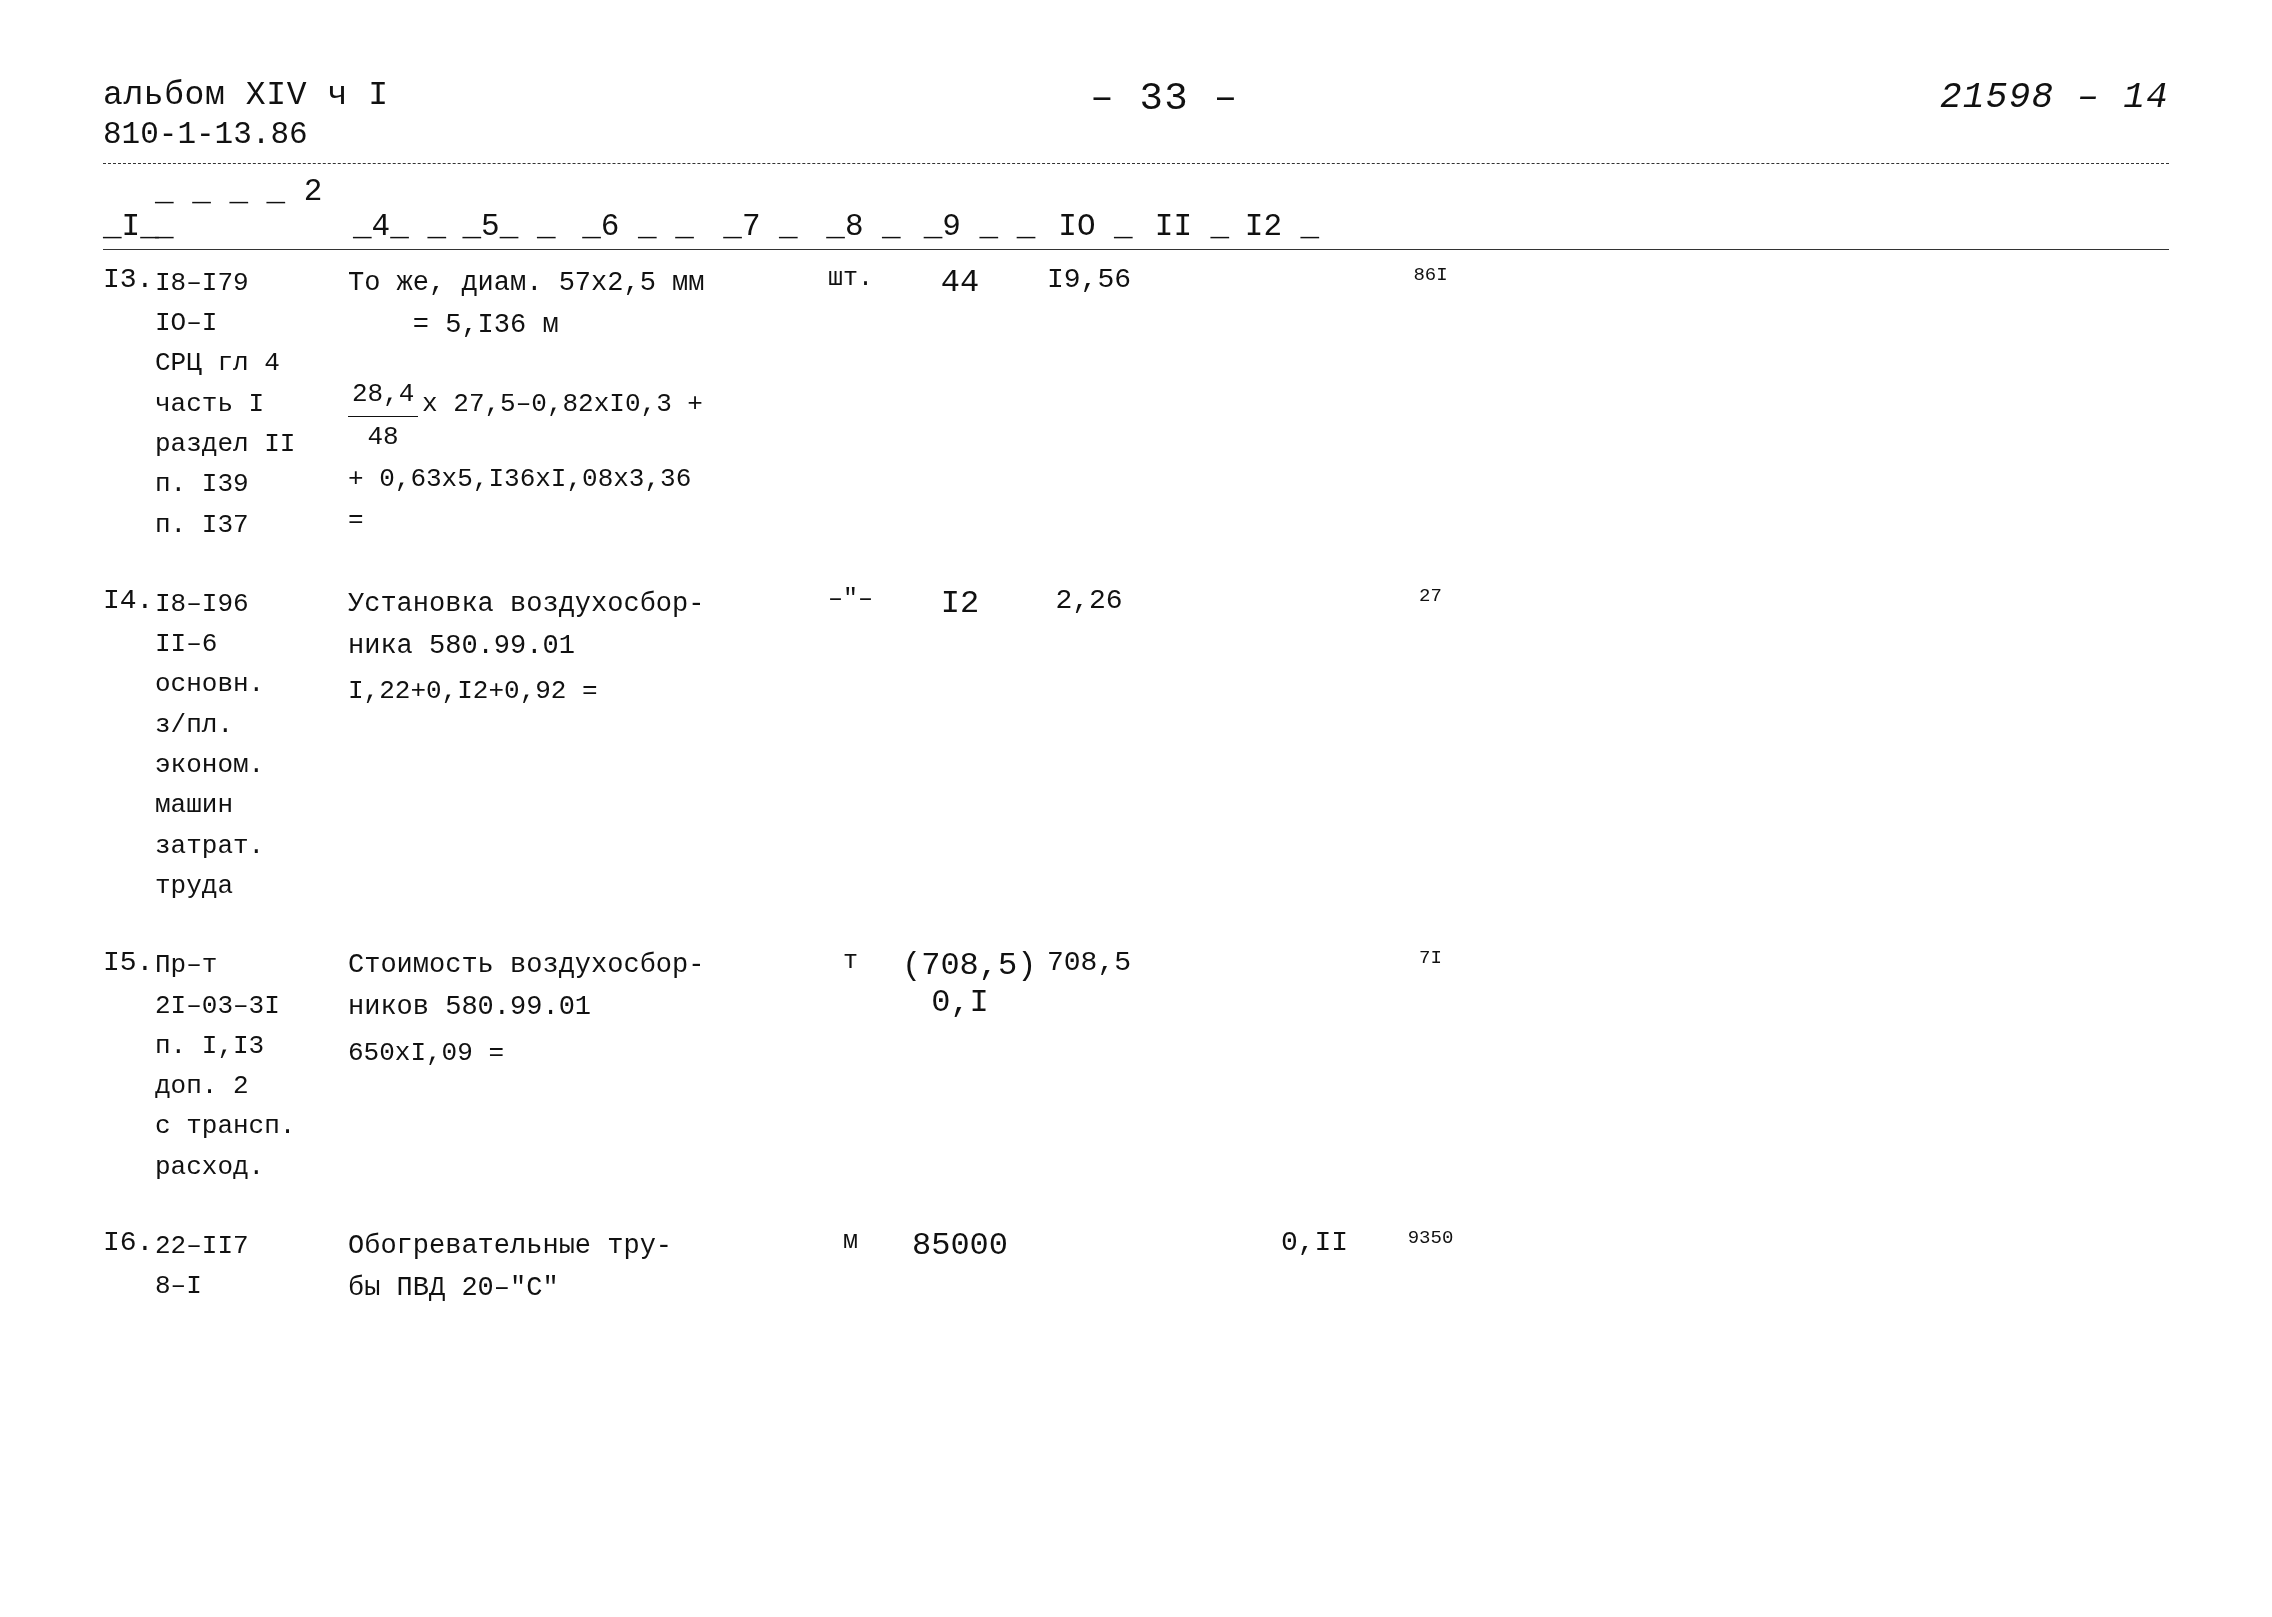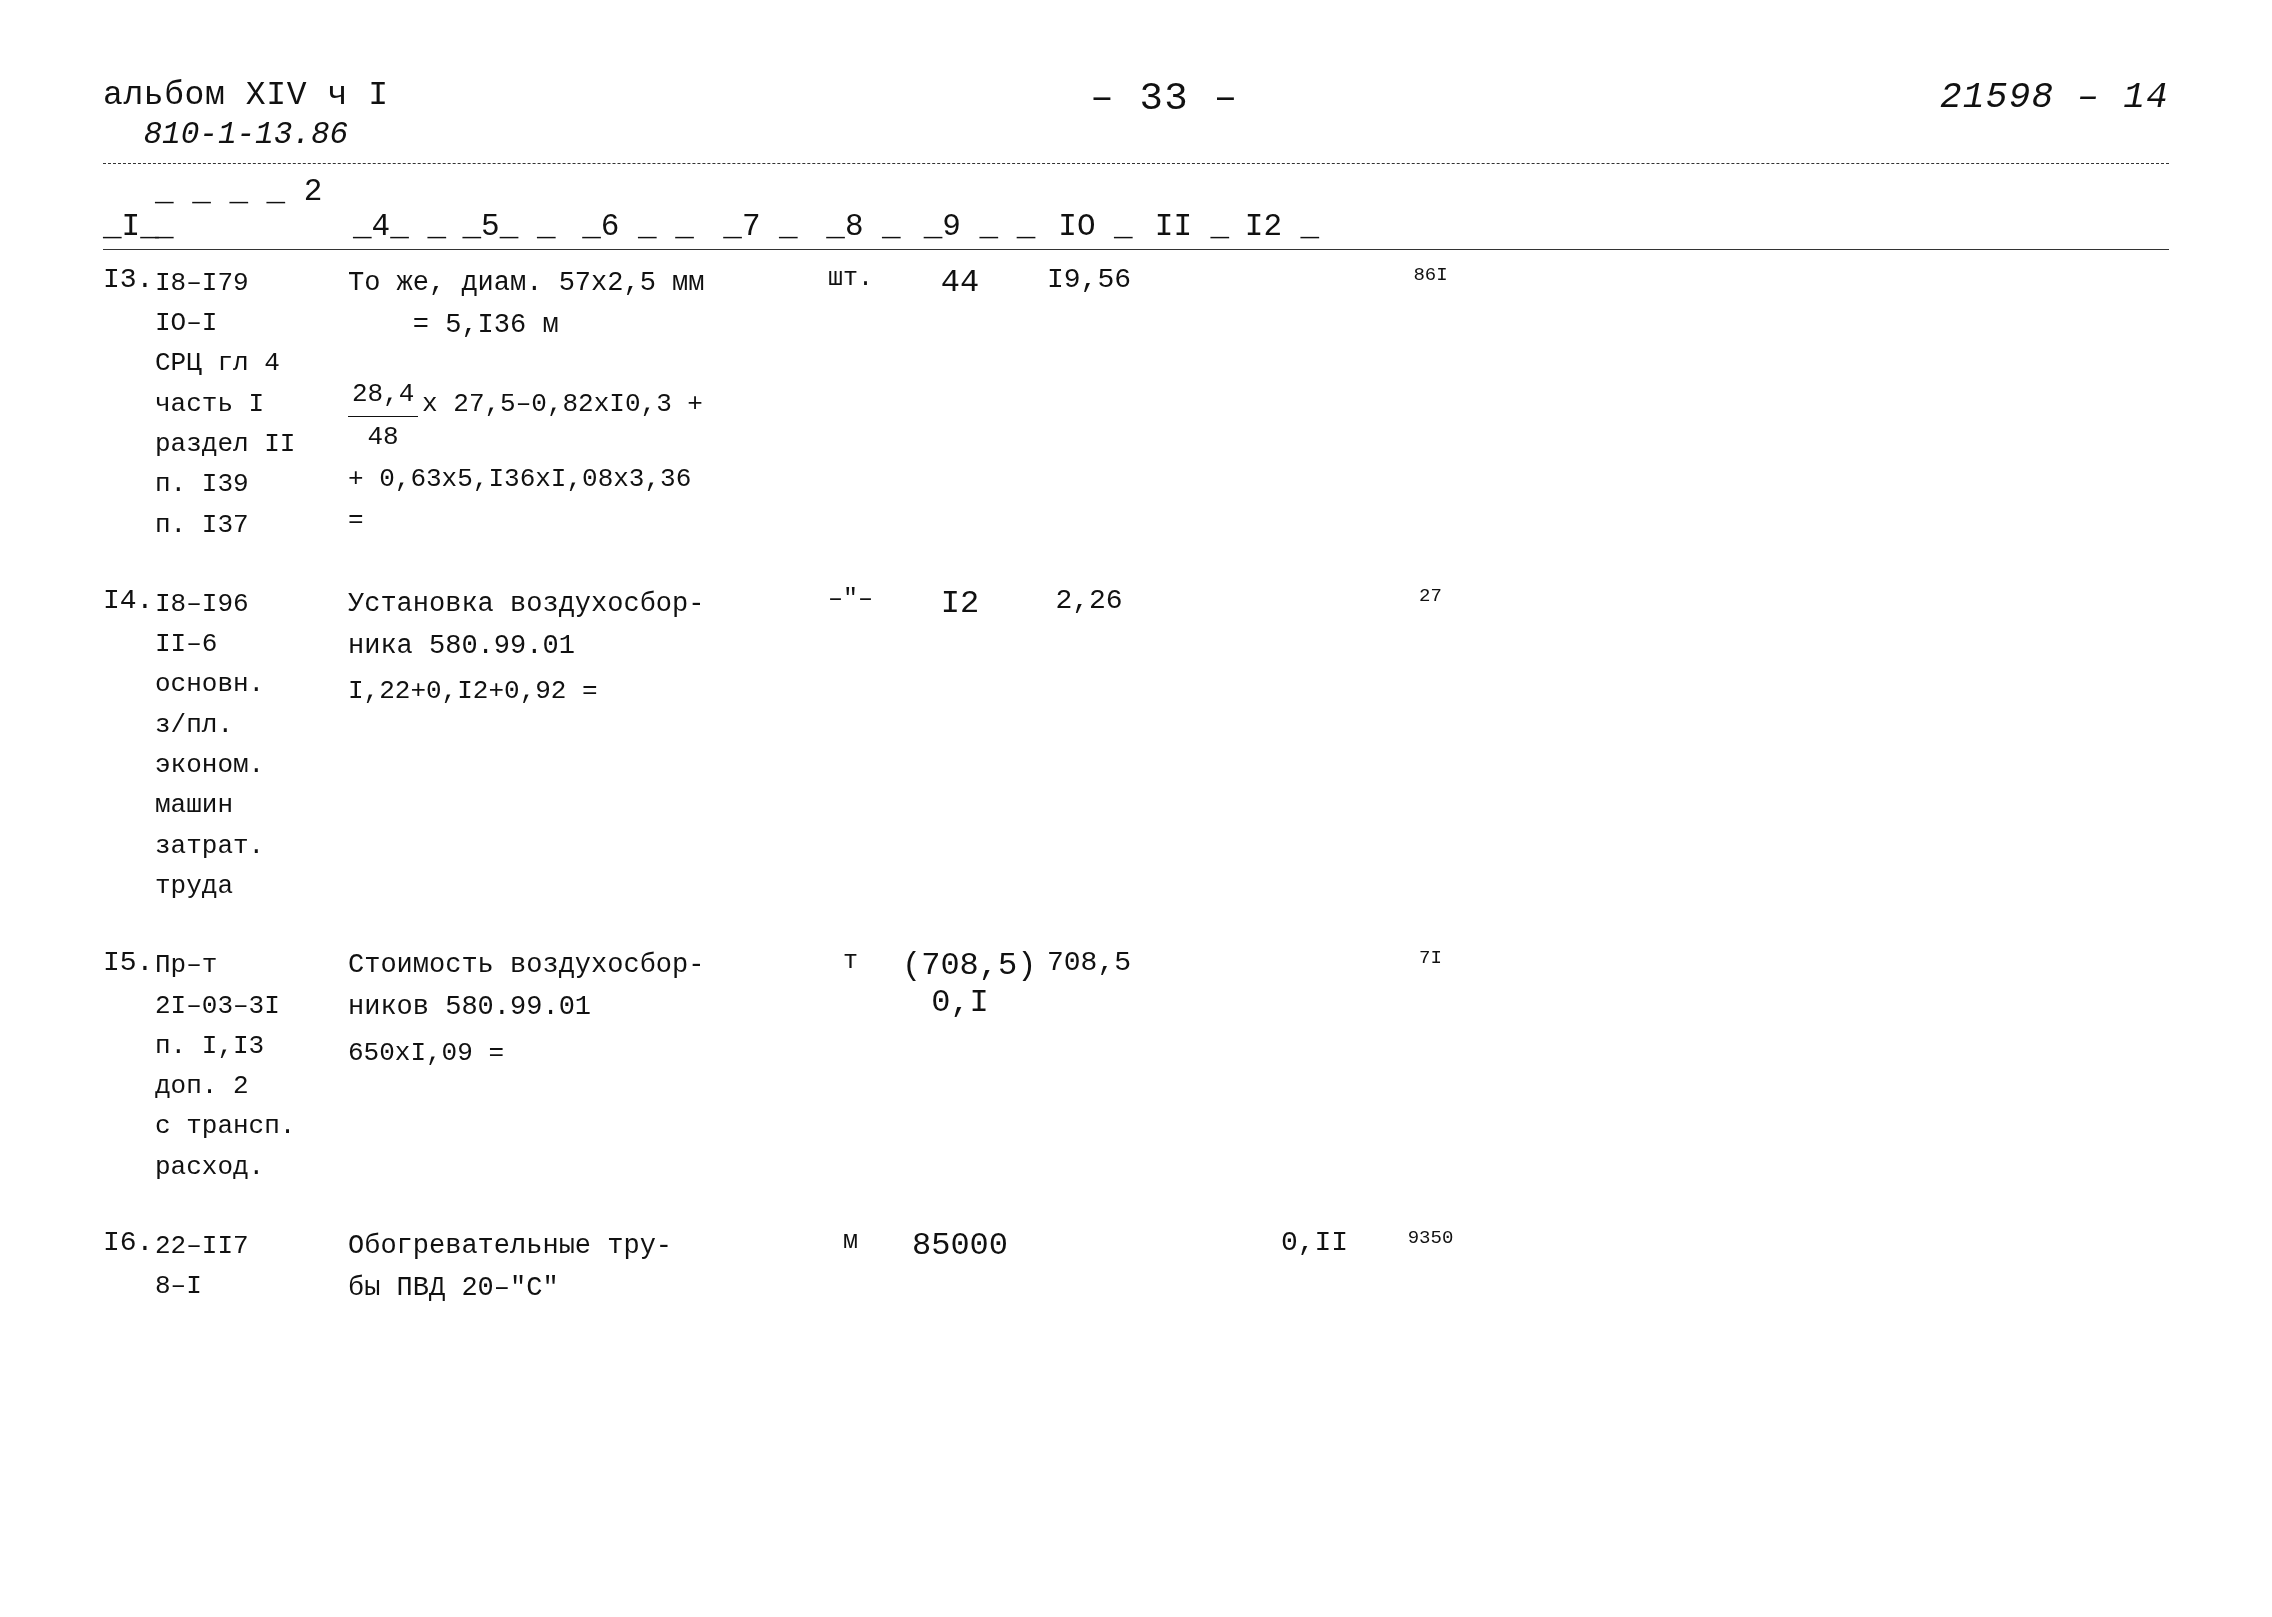--- a/index.html
+++ b/index.html
@@ -26,35 +26,33 @@
       position: relative;
       padding: 77px 103px;
     }
 
     .header-area {
       display: flex;
       justify-content: space-between;
       align-items: flex-start;
       margin-bottom: 2.6px;
       font-size: 33px;
-      text-align: center;
     }
 
     .header-left {
       display: flex;
       flex-direction: column;
     }
 
     .header-album {
       font-size: 33px;
       letter-spacing: 0.6px;
     }
 
     .header-album-sub {
-      font-style: italic;
       font-size: 31px;
       margin-top: 2.6px;
     }
 
     .header-center {
       font-size: 39px;
       font-weight: normal;
       margin-top: 0;
       letter-spacing: 1.3px;
     }

